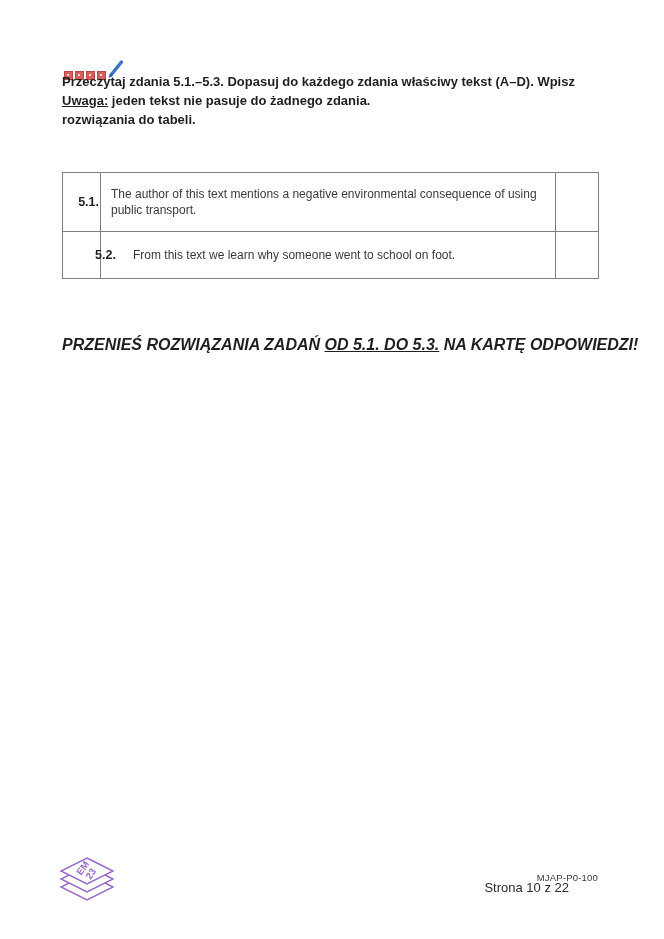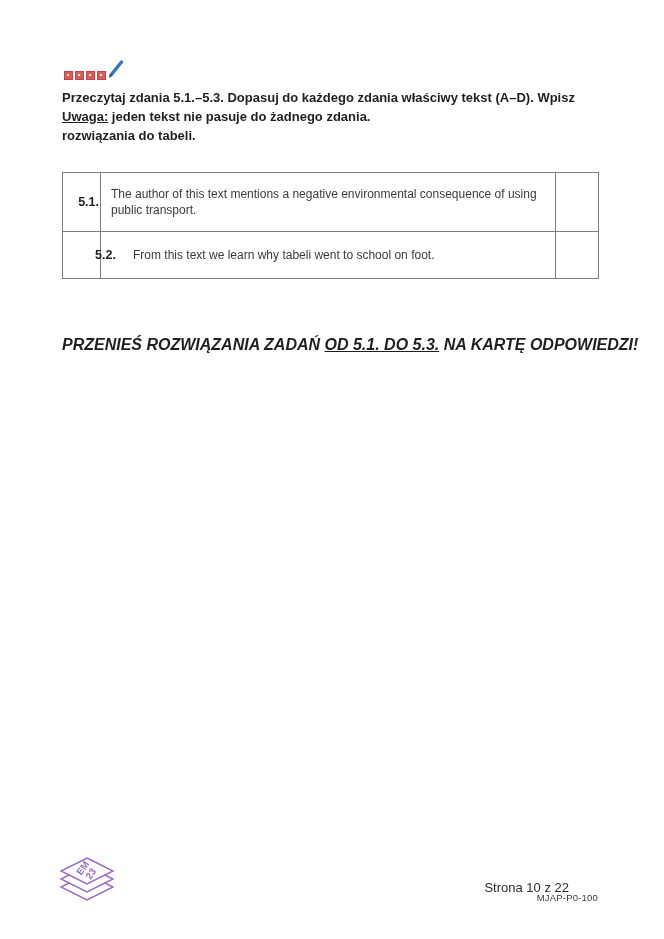--- a/index.html
+++ b/index.html
@@ -39,21 +39,21 @@
     left: 2px; top: 2px;
     width: 2px; height: 2px;
     background: #f4dada;
   }
   .pen { margin-left: 0px; margin-bottom: 2px; }
 
   
   .instructions {
     position: absolute;
     left: 62px;
-    top: 88px;
+    top: 72px;
     width: 525px;
     font-size: 13px;
     line-height: 19px;
     font-weight: bold;
     color: #1f1f1f;
   }
   .underline { text-decoration: underline; }
 
   
   table.exercise {
@@ -111,21 +111,21 @@
     left: 62px;
     top: 880px;
     width: 507px;
     text-align: right;
     font-size: 13px;
     color: #2b2b2b;
   }
   .doc-code {
     position: absolute;
     right: 66px;
-    top: 892px;
+    top: 872px;
     font-size: 9.5px;
     letter-spacing: 0.2px;
     color: #3a3a3a;
   }
 </style>
 </head>
 <body>
 
 <div class="icon-row">
   <div class="squares">
@@ -155,21 +155,21 @@
 
 <table class="exercise">
   <tbody>
       <tr class="r1">
     <td class="num-cell">5.1.</td>
     <td class="text-cell">The author of this text mentions a negative environmental consequence of using public transport.</td>
     <td class="answer-cell"></td>
   </tr>
   <tr class="r2">
     <td class="num-cell">5.2.</td>
-    <td class="text-cell">From this text we learn why tabeli went to school on foot.</td>
+    <td class="text-cell">From this text we learn why someone went to school on foot.</td>
     <td class="answer-cell"></td>
   </tr>
 </tbody>
   </table>
 
 <div class="transfer">
   <span>PRZENIEŚ ROZWIĄZANIA ZADAŃ </span><span class="underline">OD 5.1. DO 5.3.</span><span> NA KARTĘ ODPOWIEDZI!</span>
 </div>
 
 <svg class="footer-logo" width="58" height="52" viewBox="0 0 58 52">

